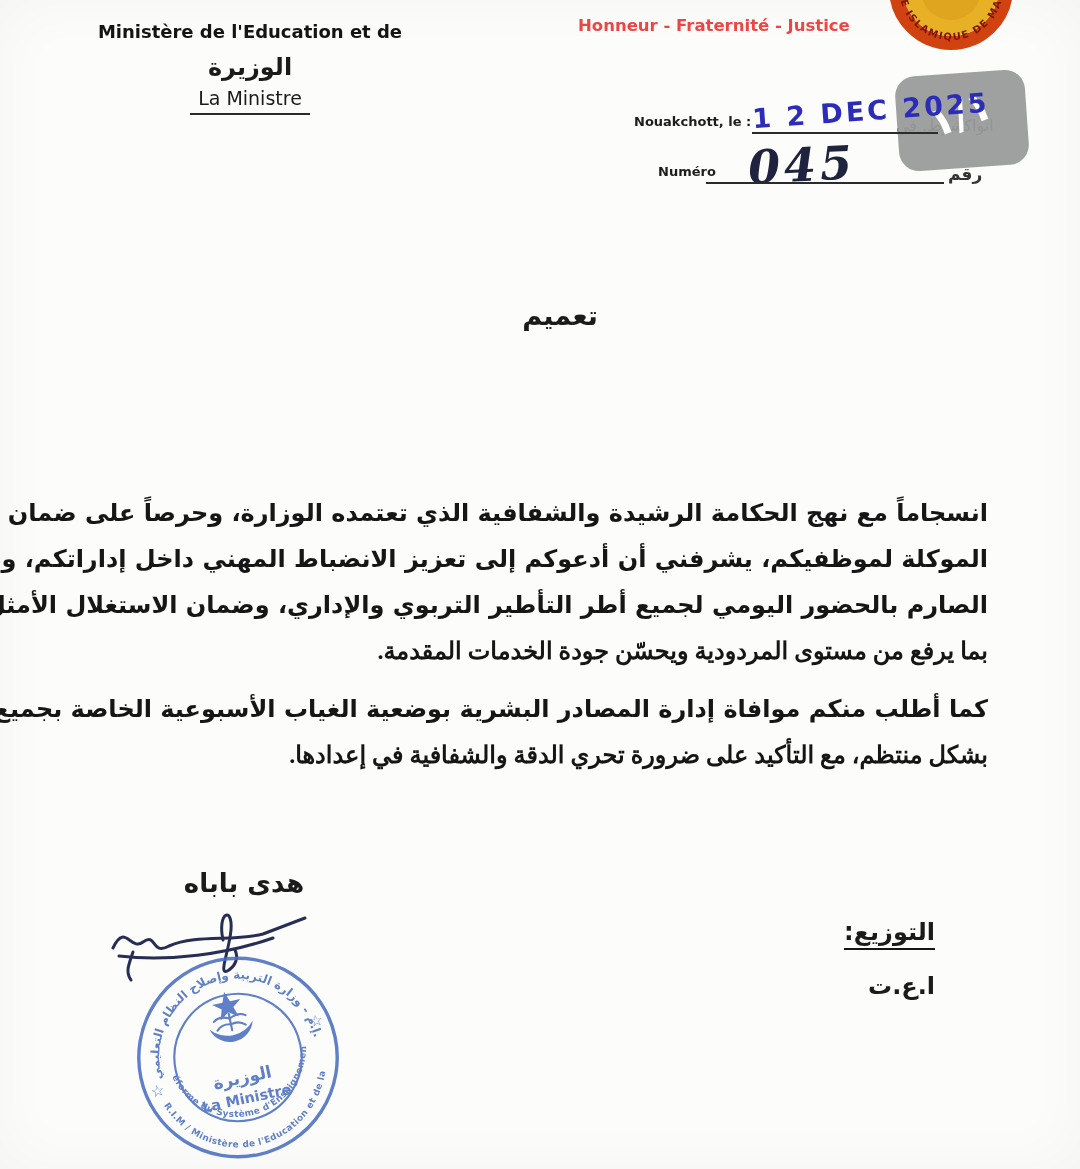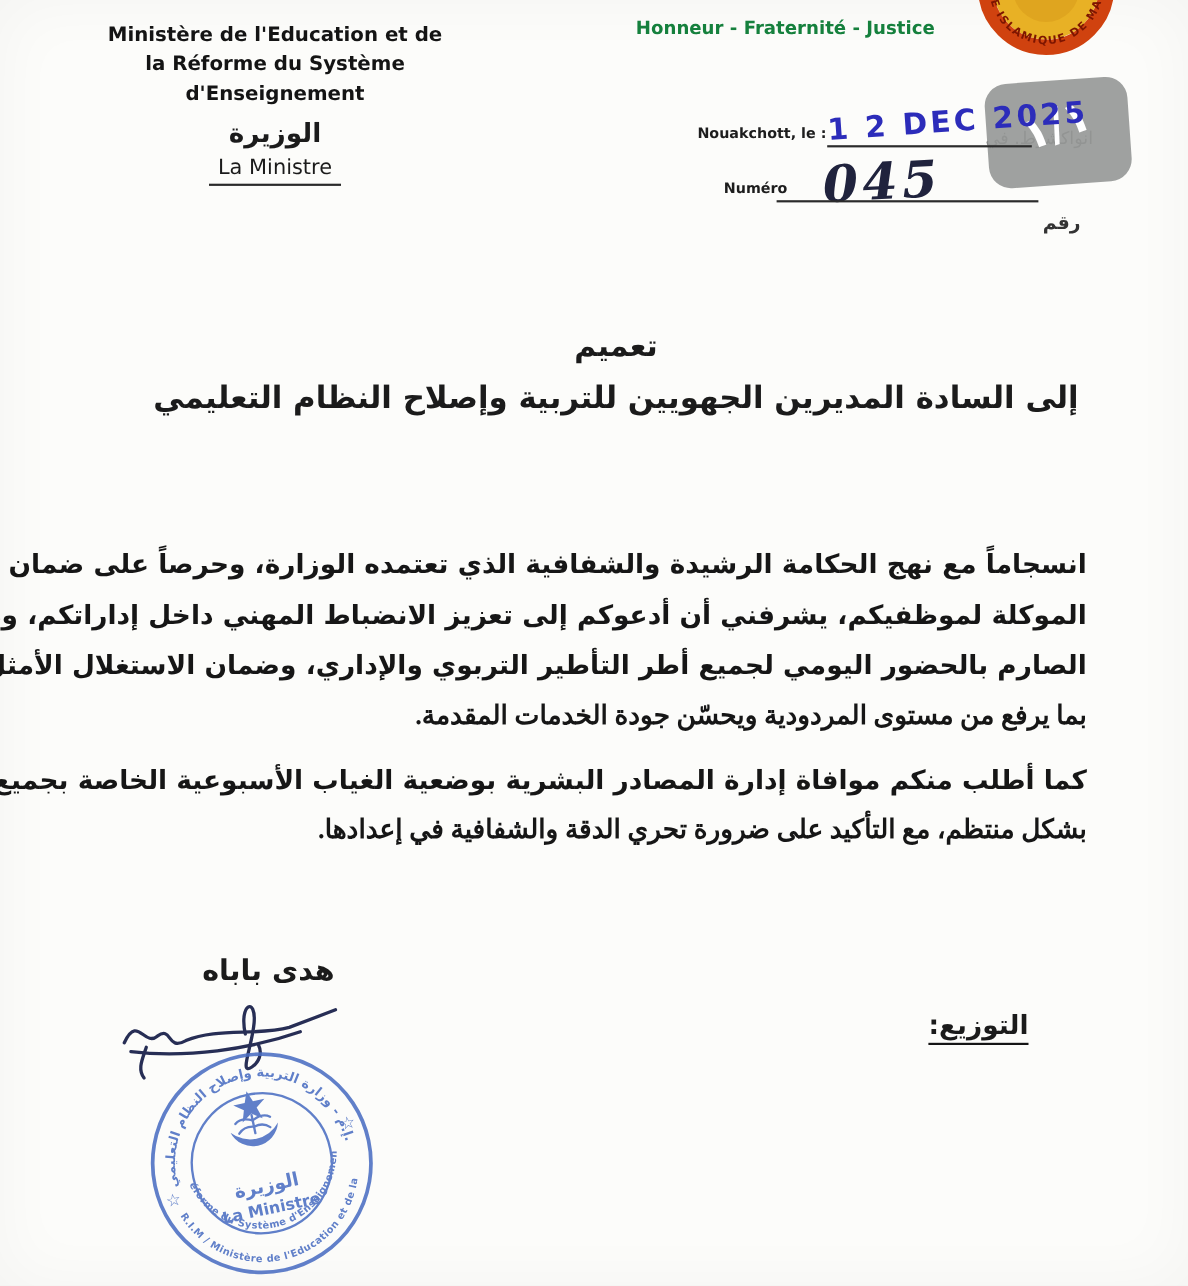--- a/index.html
+++ b/index.html
@@ -13,28 +13,28 @@
     box-shadow:inset 0 0 60px rgba(0,0,0,0.035);
   }
   .abs{position:absolute;}
 
   
   .hdr-left{left:60px;top:18px;width:380px;text-align:center;}
   .hdr-fr{font-size:18px;font-weight:bold;line-height:27px;color:#141414;}
   .hdr-ar{font-size:24px;font-weight:bold;margin-top:8px;direction:rtl;}
   .hdr-min{font-size:19px;margin-top:6px;display:inline-block;
            border-bottom:2px solid #2a2a2a;padding:0 8px 4px;}
-  .motto{left:578px;top:16px;font-size:16.5px;font-weight:bold;color:#15803d;}
+  .motto{left:578px;top:16px;font-size:16.5px;font-weight:bold;color:#ef4444;}
 
   
   .seal{left:883px;top:0;width:136px;height:58px;}
 
   
   .fr-label{font-size:13px;font-weight:bold;color:#1d1d1d;}
-  .ar-label{font-size:17px;font-weight:bold;direction:rtl;color:#333;margin-top:29px;}
+  .ar-label{font-size:17px;font-weight:bold;direction:rtl;color:#333;}
   .rule{border-bottom:2px solid #2b2b2b;height:0;}
   .date-stamp{
     left:752px;top:96px;width:210px;
     color:#2c2cba;font-size:27px;font-weight:bold;
     letter-spacing:3px;transform:rotate(-4deg);
     font-family:"DejaVu Sans",sans-serif;white-space:nowrap;
   }
   .numero-val{
     left:748px;top:138px;
     color:#20233d;font-size:46px;font-weight:bold;font-style:italic;
@@ -80,21 +80,20 @@
           border-bottom:2.5px solid #151515;padding-bottom:2px;}
   .dist-i{font-size:24px;font-weight:bold;margin-top:22px;}
 </style>
 </head>
 <body>
 
 <div class="page">
 
   <div class="abs hdr-left">
     <div class="hdr-fr">Ministère de l'Education et de</div>
-    <div class="hdr-fr">la Réforme du Système d'Enseignement</div>
     <div class="hdr-ar">الوزيرة</div>
     <div><span class="hdr-min">La Ministre</span></div>
   </div>
 
   <div class="abs motto">Honneur - Fraternité - Justice</div>
 
   <svg class="abs seal" viewBox="0 0 136 58">
     <defs>
       <path id="sealArc" d="M 16,-12 A 52,52 0 0 0 120,-12" fill="none"></path>
     </defs>
@@ -116,21 +115,20 @@
   <div class="abs date-stamp">1 2 DEC 2025</div>
   <div class="abs rule" style="left:752px;top:132px;width:186px;"></div>
 
   <div class="abs fr-label" style="left:658px;top:164px;">Numéro</div>
   <div class="abs numero-val">045</div>
   <div class="abs rule" style="left:706px;top:182px;width:238px;"></div>
   <div class="abs ar-label" style="left:948px;top:164px;">رقم</div>
 
   <div class="abs title-wrap">
     <div class="t-kind">تعميم</div>
-    <div class="t-addr">إلى السادة المديرين الجهويين للتربية وإصلاح النظام التعليمي</div>
   </div>
 
   <div class="abs body-wrap">
     <div>
       <div class="bline">انسجاماً مع نهج الحكامة الرشيدة والشفافية الذي تعتمده الوزارة، وحرصاً على ضمان تنفيذ فعّال للمهام</div>
       <div class="bline">الموكلة لموظفيكم، يشرفني أن أدعوكم إلى تعزيز الانضباط المهني داخل إداراتكم، وذلك عبر الالتزام</div>
       <div class="bline">الصارم بالحضور اليومي لجميع أطر التأطير التربوي والإداري، وضمان الاستغلال الأمثل لأوقات العمل</div>
       <div class="bline last">بما يرفع من مستوى المردودية ويحسّن جودة الخدمات المقدمة.</div>
     </div>
     <div class="p2">
@@ -185,15 +183,16 @@
         </g>
       </g>
 
       <text x="125" y="156" font-size="20" font-weight="bold" fill="#4a6ec2" text-anchor="middle" direction="rtl">الوزيرة</text>
       <text x="125" y="180" font-size="17" font-weight="bold" fill="#4a6ec2" text-anchor="middle">La Ministre</text>
     </g>
   </svg>
 
   <div class="abs dist">
     <div><span class="dist-h">التوزيع:</span></div>
+    <div class="dist-i">ا.ع.ت</div>
   </div>
 
 </div>
 
 </body></html>

